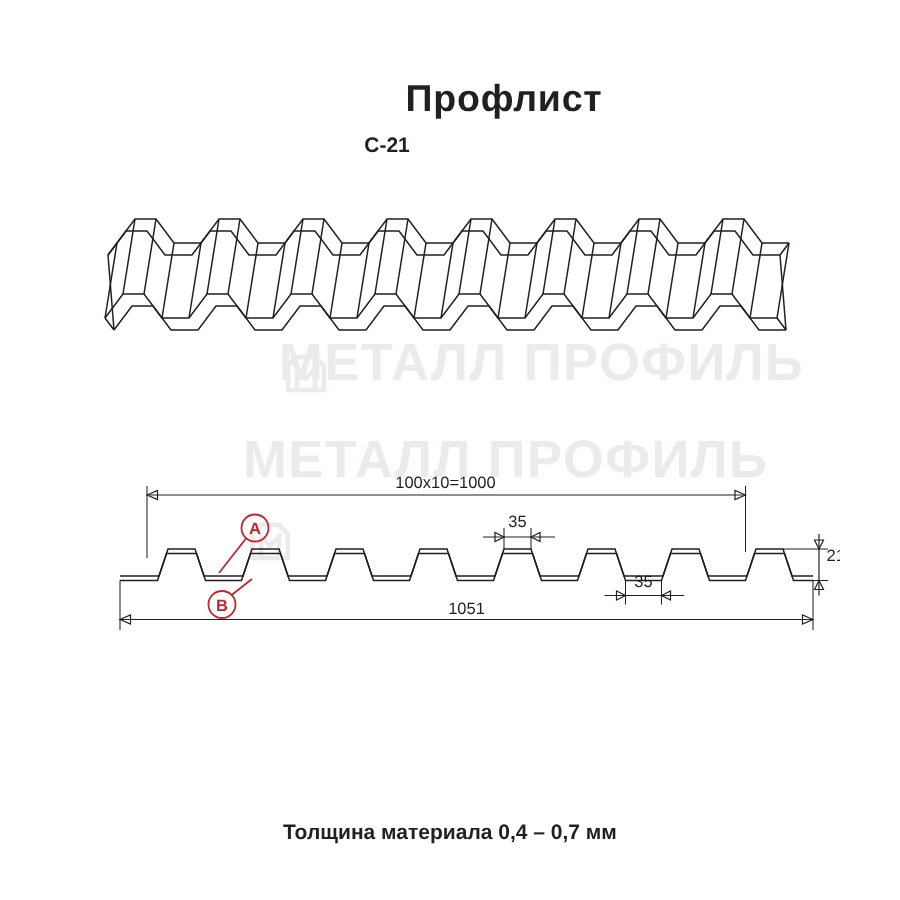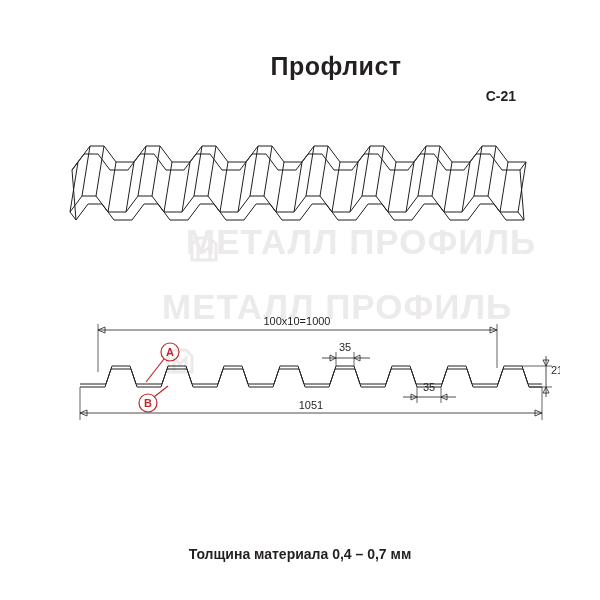--- a/index.html
+++ b/index.html
@@ -30,21 +30,21 @@
     font-weight: bold;
     letter-spacing: 0.5px;
     color: #231f20;
     margin-left: 36px;
   }
   .subtitle {
     position: absolute;
     top: 88px;
     left: 0;
     width: 516px;
-    text-align: right;
+    text-align: center;
     font-size: 14px;
     font-weight: bold;
     color: #231f20;
   }
   .footer {
     position: absolute;
     top: 530px;
     left: 0;
     width: 600px;
     text-align: center;

